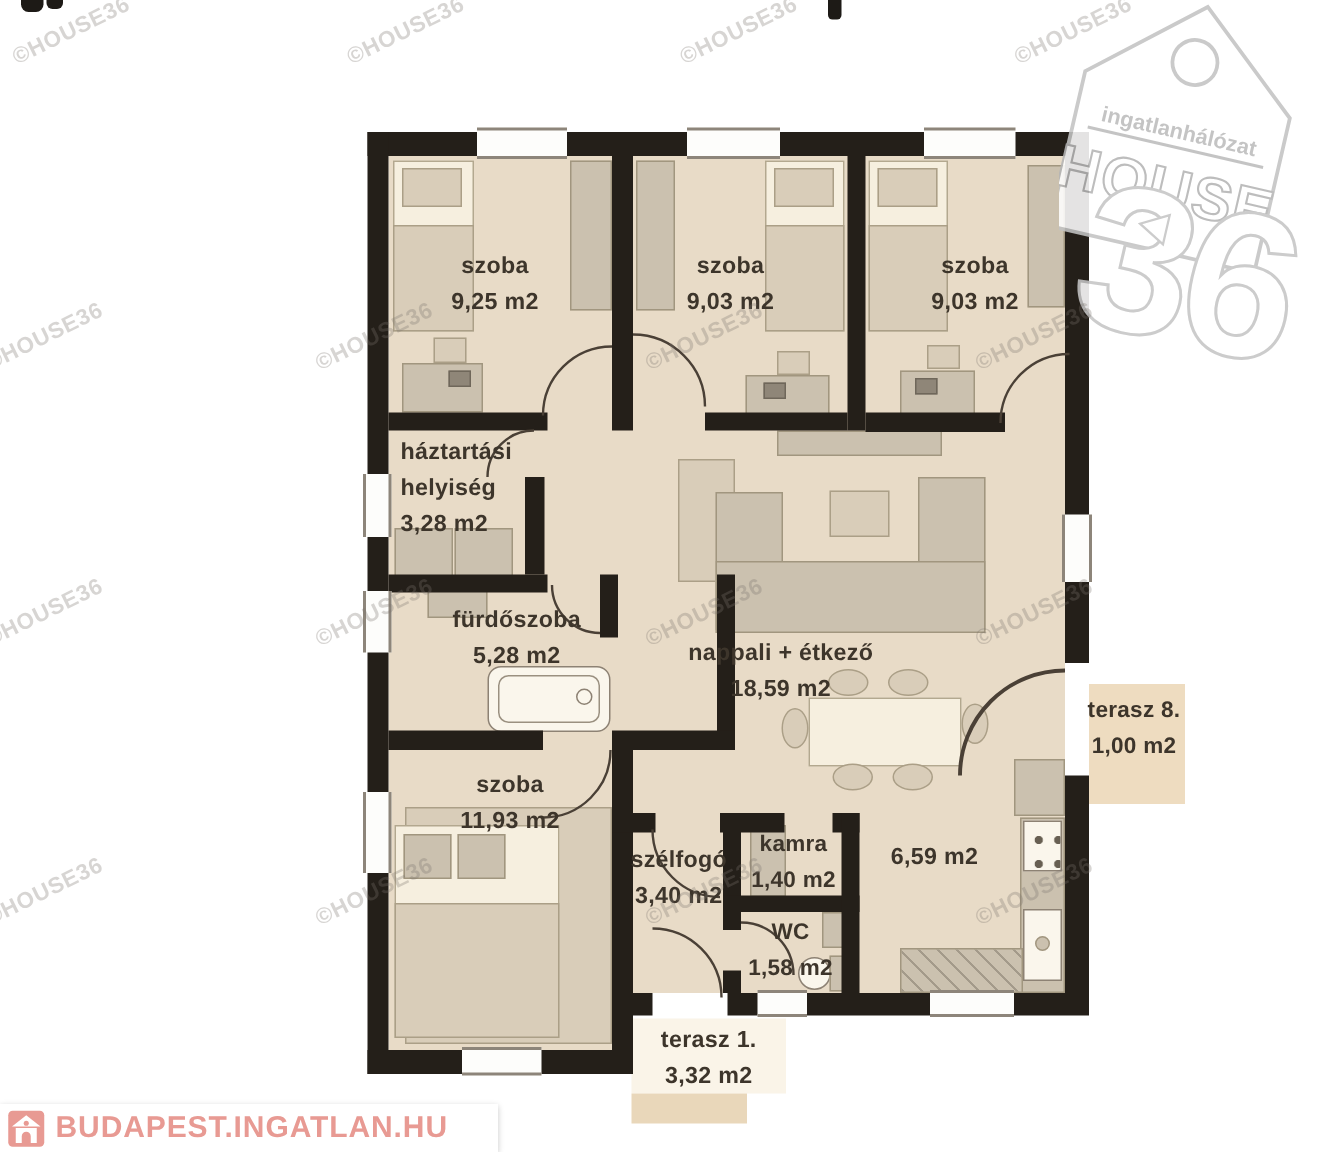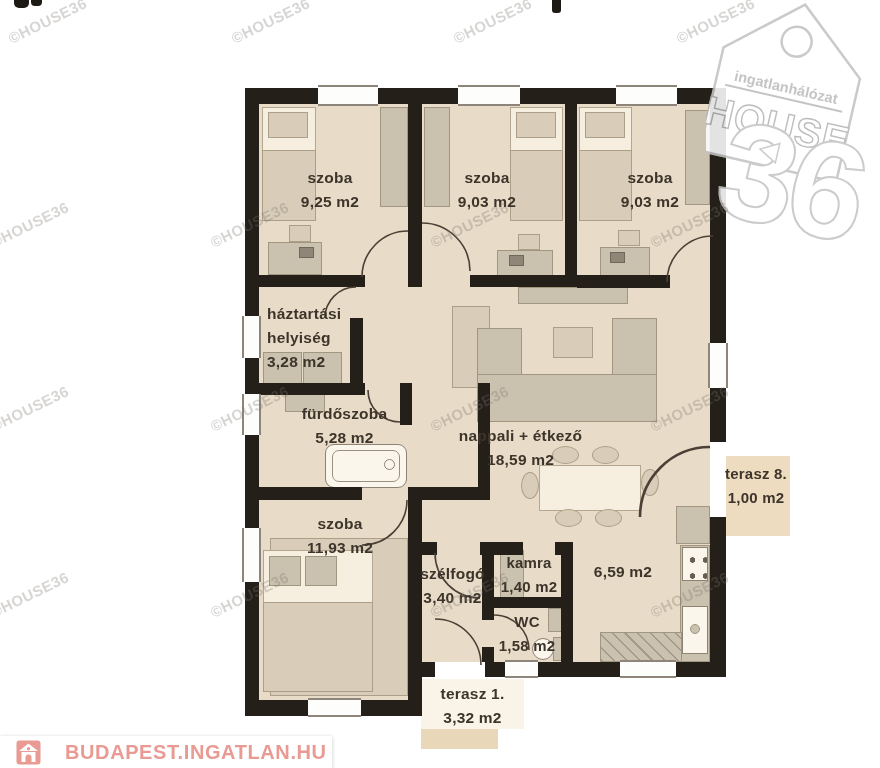--- a/index.html
+++ b/index.html
@@ -15,30 +15,30 @@
   .f.mid{background:#d9cdb9;border-color:#ab9f87;}
   .f.dark{background:#8f8678;border-color:#6f675a;}
   .f.white{background:#faf6ec;border-color:#8d8274;}
   .f.round{border-radius:50%;}
   .f.rnd{border-radius:9px;}
   .f.burners{background-image:radial-gradient(circle,#675f52 2.5px,rgba(0,0,0,0) 3px);background-size:13px 16px;background-position:3px 4px;}
   .f.hatch{background-image:repeating-linear-gradient(45deg,rgba(90,82,70,.35) 0 1.5px,rgba(0,0,0,0) 1.5px 9px);}
   .terr{position:absolute;z-index:1;}
   .lbl{position:absolute;font-weight:bold;font-size:15.5px;line-height:24px;color:#3d352b;
        text-align:center;letter-spacing:.2px;z-index:6;white-space:nowrap;}
-  .lbl.left{text-align:left;margin-top:12px;}
+  .lbl.left{text-align:left;}
   .lbl span{display:block;}
   .wm{position:absolute;font-weight:bold;font-size:15px;color:rgba(122,116,108,.30);
       transform:rotate(-26deg);z-index:40;letter-spacing:.5px;white-space:nowrap;}
   .frag{position:absolute;background:#1d1a16;z-index:45;}
   #arcs{position:absolute;left:0;top:0;z-index:5;}
   #logo{position:absolute;left:706px;top:0;z-index:30;opacity:.88;}
   #footer-bar{position:absolute;left:0;top:736px;width:332px;height:32px;background:#fff;
-      box-shadow:0 1px 4px rgba(0,0,0,.22);display:flex;align-items:center;gap:24px;
-      padding-left:16px;box-sizing:border-box;z-index:50;}
+      box-shadow:0 1px 4px rgba(0,0,0,.22);display:flex;align-items:center;gap:7px;
+      padding-left:5px;box-sizing:border-box;z-index:50;}
   #footer-brand{color:#e89a93;font-weight:bold;font-size:20px;letter-spacing:.6px;}
 </style>
 </head>
 <body>
 
 <div id="stage">
 
   <div class="frag" style="left:14px;top:0;width:15px;height:8px;border-radius:0 0 5px 5px;"></div>
   <div class="frag" style="left:31px;top:0;width:11px;height:6px;border-radius:0 0 4px 4px;"></div>
   <div class="frag" style="left:552px;top:0;width:9px;height:13px;border-radius:0 0 3px 3px;"></div>

